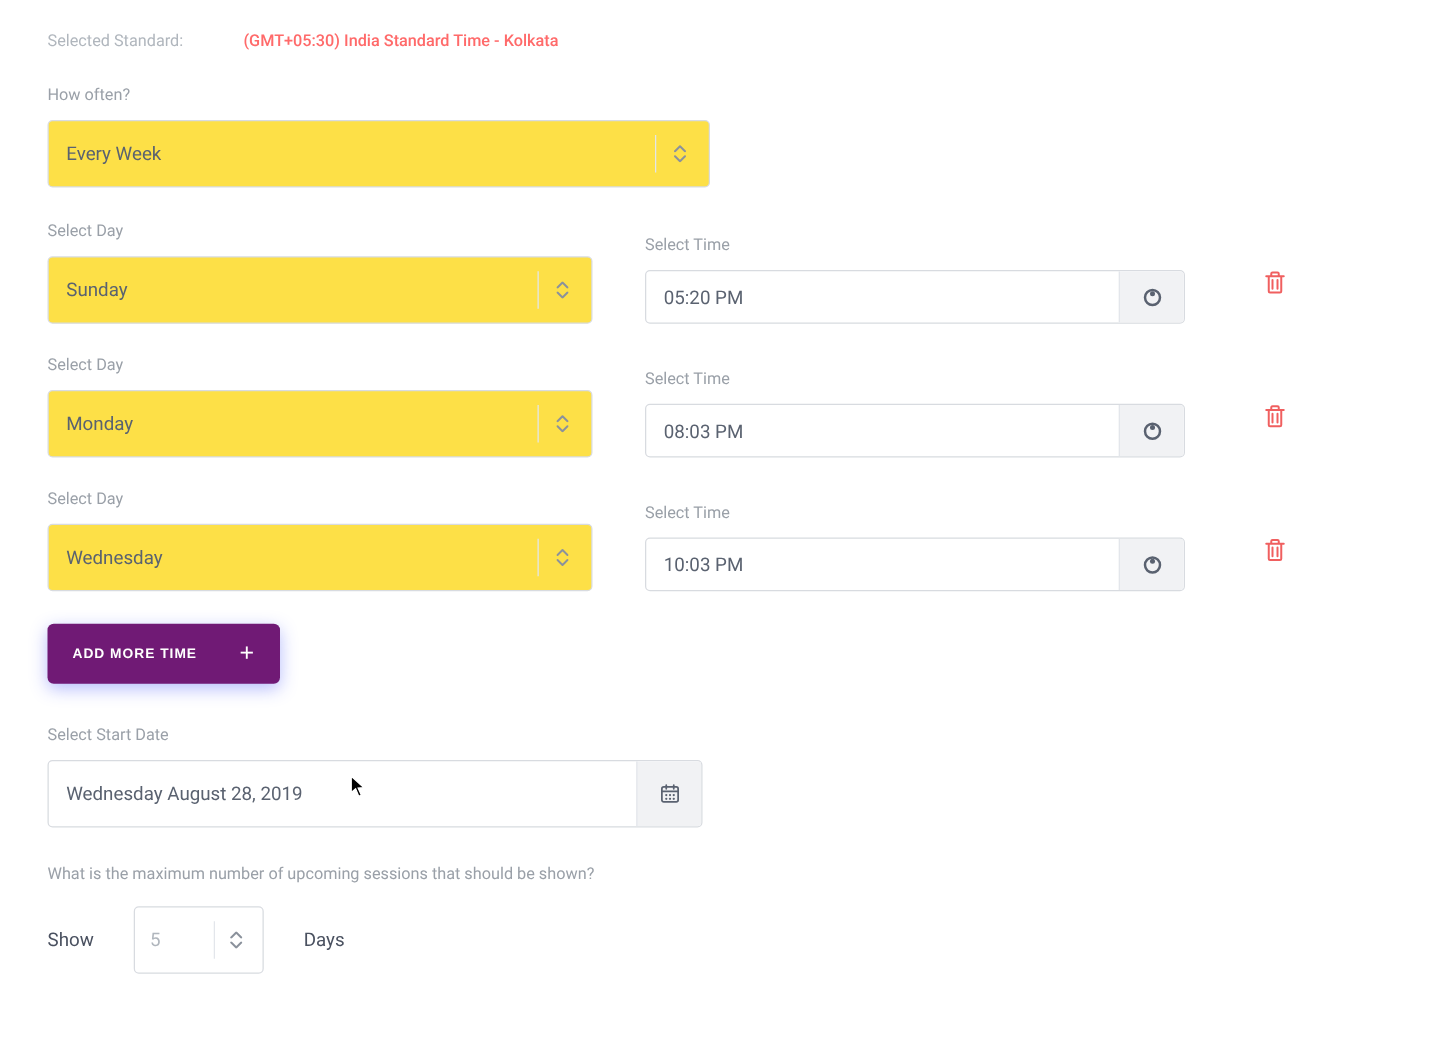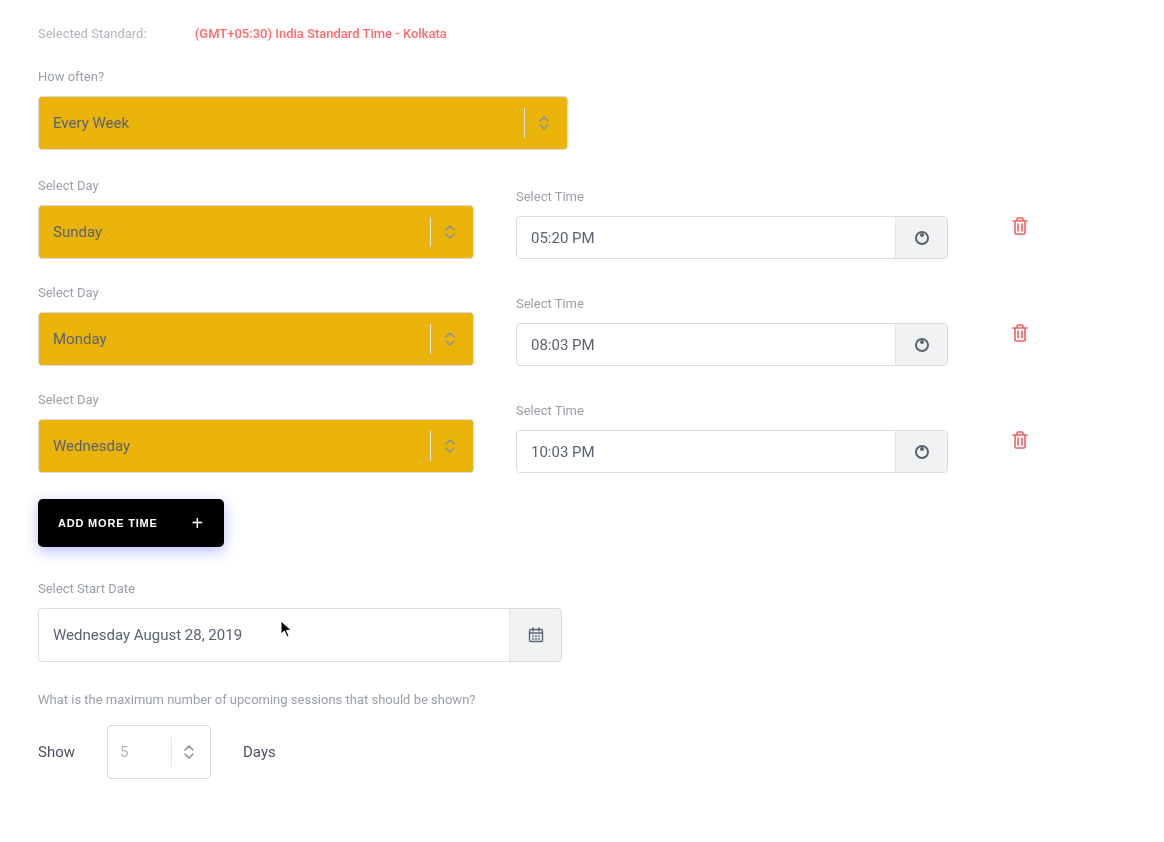--- a/index.html
+++ b/index.html
@@ -35,21 +35,21 @@
       margin-bottom: 12px;
       display: block;
     }
     .select-box, .input-box {
       border: 1px solid #d8dbe0;
       border-radius: 4px;
       height: 54px;
       display: flex;
       align-items: center;
       position: relative;
-      background: #eab308;
+      background: #fde047;
     }
     .select-box {
       padding: 0 14px;
     }
     .select-box .text {
       flex: 1;
       font-size: 15px;
       color: #5a6270;
     }
     .select-box .divider {
@@ -145,21 +145,21 @@
       display: flex;
       align-items: center;
       justify-content: center;
       cursor: pointer;
       border-radius: 6px;
     }
     .trash-icon {
       color: #f05f5f;
     }
     .add-more-btn {
-      background: #000000;
+      background: #701a75;
       color: #fff;
       border: none;
       border-radius: 5px;
       height: 48px;
       width: 186px;
       display: flex;
       align-items: center;
       padding: 0 20px;
       font-size: 11px;
       font-weight: 700;

